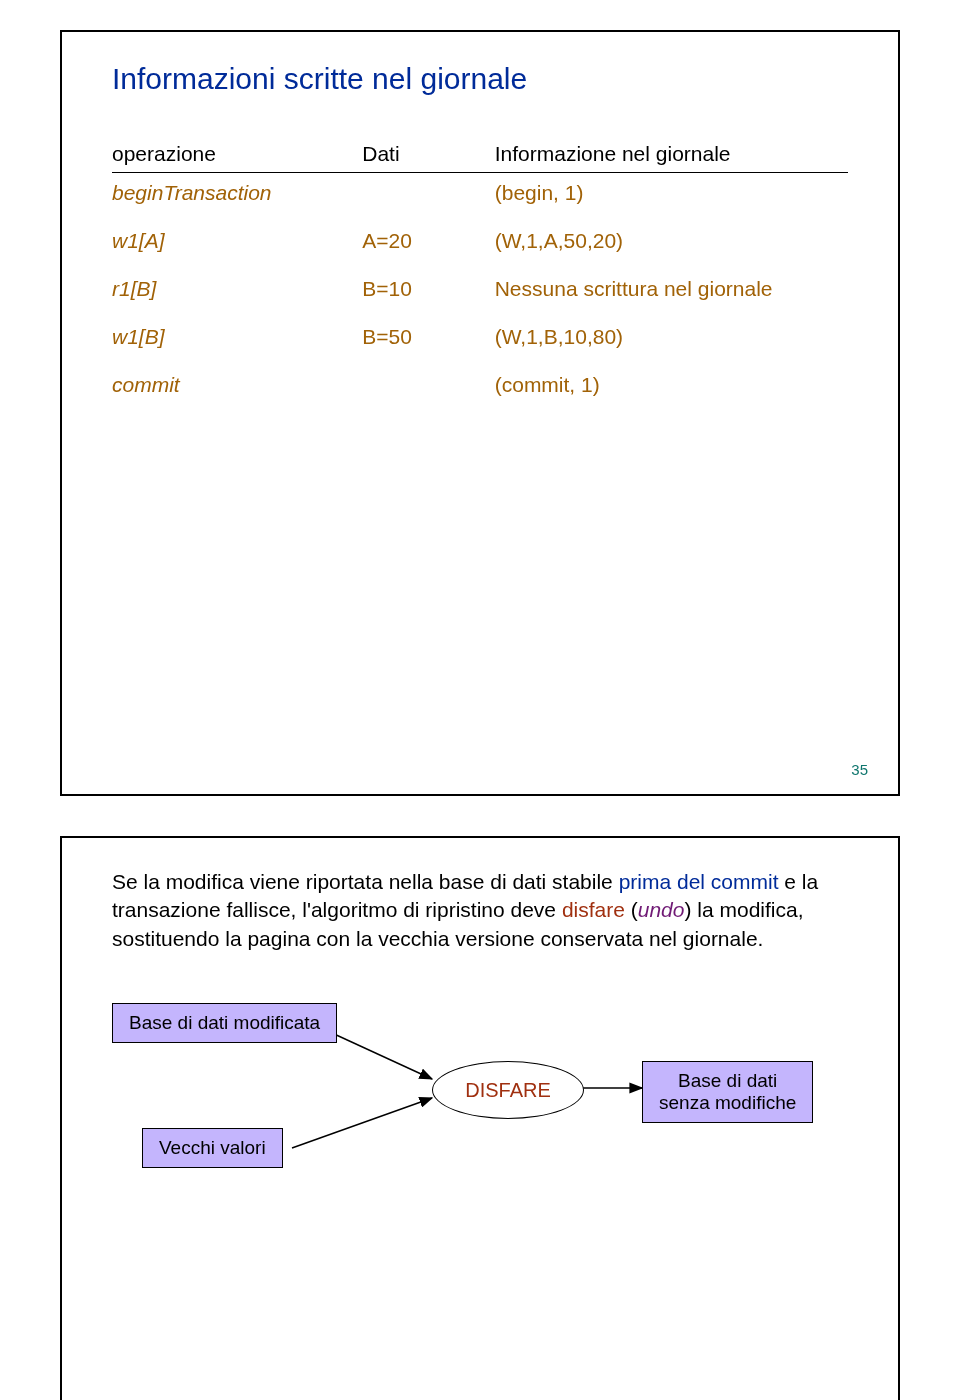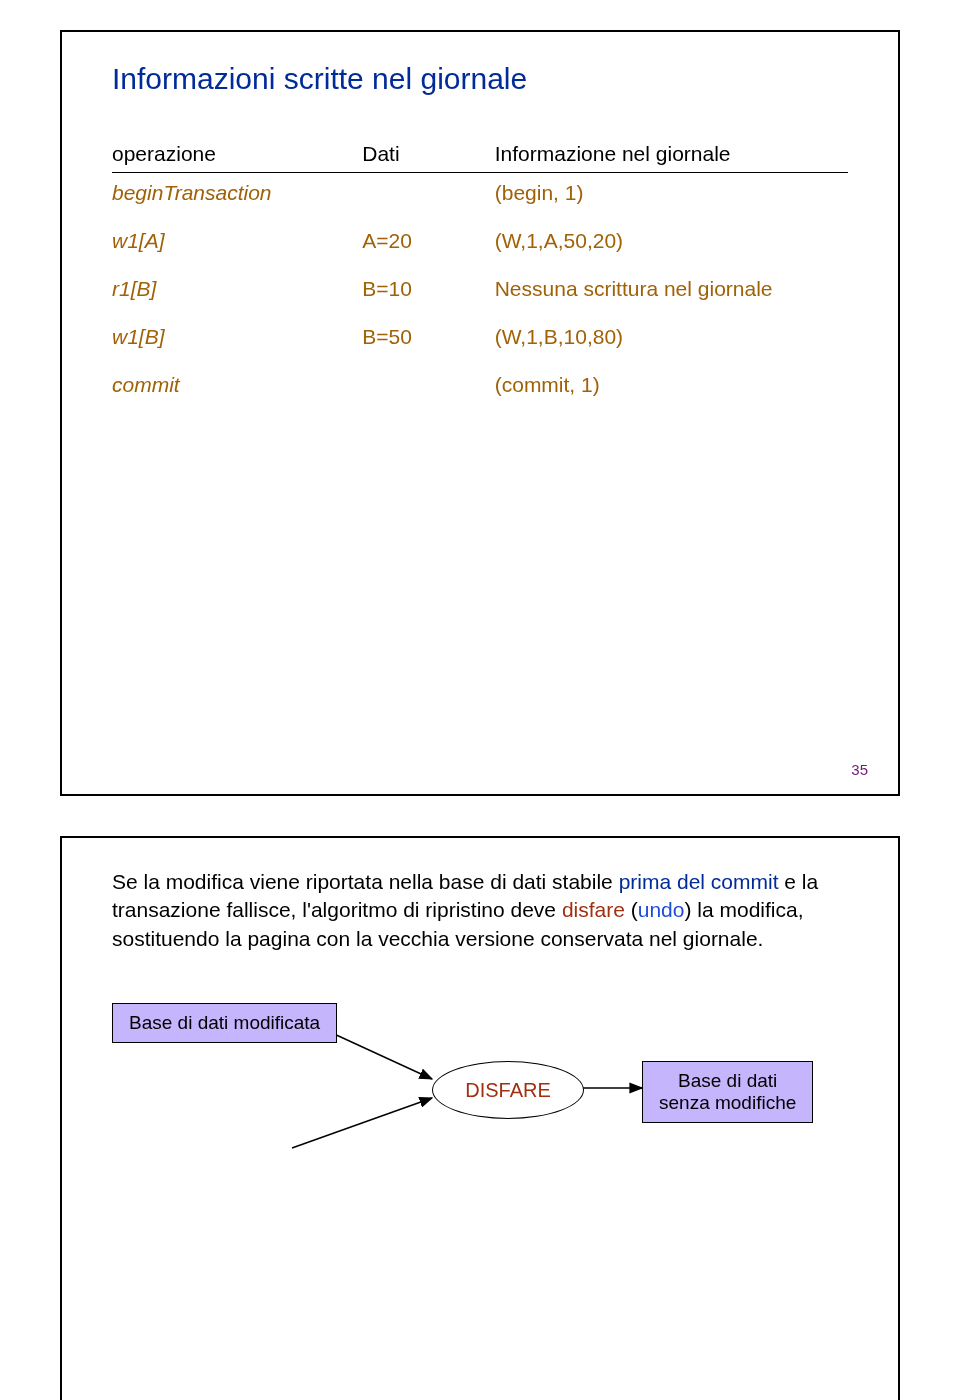--- a/index.html
+++ b/index.html
@@ -56,31 +56,31 @@
     font-style: italic;
   }
   table.info tr.spaced td {
     padding-top: 16px;
   }
   .slide-num {
     position: absolute;
     bottom: 16px;
     right: 30px;
     font-size: 15px;
-    color: #701a75;
+    color: #0f766e;
   }
   .body-text {
     font-size: 21px;
     color: #000;
     line-height: 1.35;
     margin-bottom: 40px;
   }
   .blue { color: #002b99; }
   .redish { color: #a03010; }
-  .green-it { color: #1d4ed8; }
+  .green-it { color: #701a75; font-style: italic; }
   .diagram {
     position: relative;
     height: 230px;
   }
   .dbox {
     position: absolute;
     border: 1.5px solid #000;
     padding: 8px 16px;
     font-size: 19px;
     background: #c4b5fd;
@@ -171,20 +171,21 @@
           <marker id="arrowhead" markerWidth="10" markerHeight="8" refX="9" refY="4" orient="auto">
             <polygon points="0 0, 10 4, 0 8" fill="#000"></polygon>
           </marker>
         </defs>
         <line x1="220" y1="40" x2="320" y2="86" stroke="#000" stroke-width="1.4" marker-end="url(#arrowhead)"></line>
         <line x1="180" y1="155" x2="320" y2="105" stroke="#000" stroke-width="1.4" marker-end="url(#arrowhead)"></line>
         <line x1="470" y1="95" x2="530" y2="95" stroke="#000" stroke-width="1.4" marker-end="url(#arrowhead)"></line>
       </svg>
 
       <div class="dbox" style="left:0px; top:10px;">Base di dati modificata</div>
+      <div class="dbox" style="left:30px; top:135px;">Vecchi valori</div>
       <div class="oval" style="left:320px; top:68px;">DISFARE</div>
       <div class="dbox" style="left:530px; top:68px;">
         <span>Base di dati</span><br>
         <span>senza modifiche</span>
       </div>
     </div>
 
     <div class="slide-num">36</div>
   </div>
 

